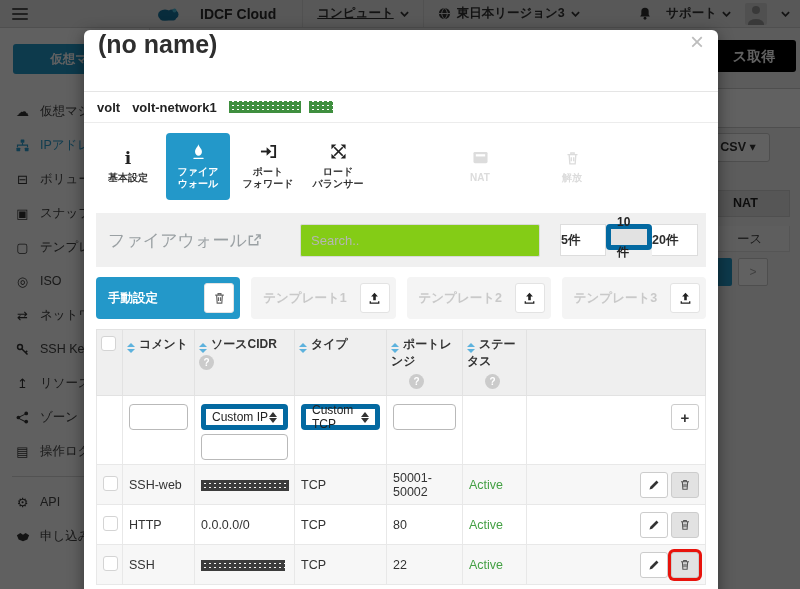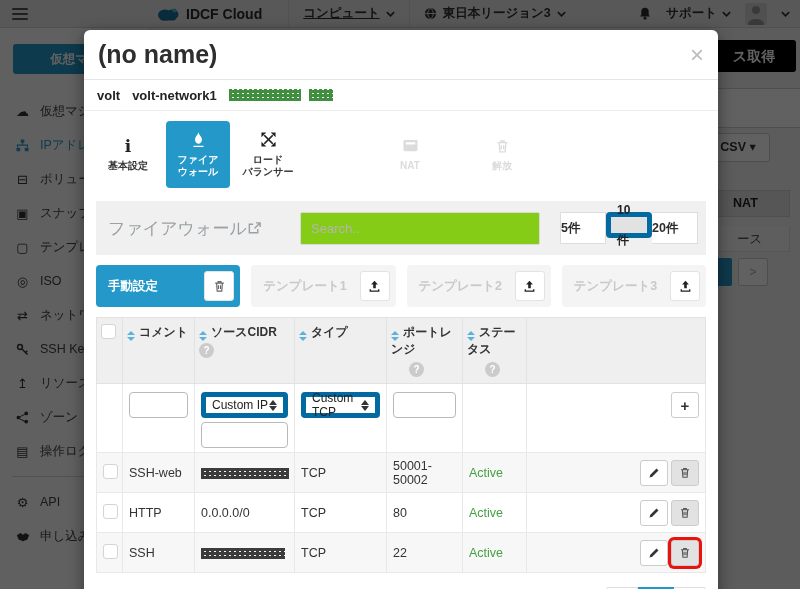--- a/index.html
+++ b/index.html
@@ -4,21 +4,21 @@
 <style>
   * { margin:0; padding:0; box-sizing:border-box; }
   html,body { width:800px; height:589px; overflow:hidden; }
   body { font-family:"Liberation Sans","DejaVu Sans",sans-serif; color:#333; background:#f2f2f2; position:relative; }
 
   
   .page { position:absolute; inset:0; background:#f2f2f2; }
   .navbar { position:absolute; top:0; left:0; right:0; height:28px; background:#e6e6e6; border-bottom:1px solid #d0d0d0; display:flex; align-items:center; font-size:12.5px; font-weight:bold; color:#333; }
   .hamburger { width:16px; margin:0 14px 0 12px; display:flex; flex-direction:column; gap:3px; }
   .hamburger i { display:block; height:2px; background:#555; border-radius:1px; }
-  .brand { display:flex; align-items:center; gap:6px; margin-left:114px; font-size:14px; font-weight:bold; color:#2b2b2b; }
+  .brand { display:flex; align-items:center; gap:20px; margin-left:114px; font-size:14px; font-weight:bold; color:#2b2b2b; }
   .nav-item { display:flex; align-items:center; gap:6px; padding:0 14px; height:100%; border-left:1px solid #d6d6d6; }
   .nav-item:first-of-type{ border-left:none; }
   .nav-right { margin-left:auto; display:flex; align-items:center; gap:14px; padding-right:10px; }
   .avatar { width:22px; height:22px; background:#d2d2d2; border-radius:2px; position:relative; overflow:hidden; }
   .avatar::before { content:""; position:absolute; top:3px; left:7px; width:8px; height:8px; border-radius:50%; background:#979797; }
   .avatar::after { content:""; position:absolute; bottom:-4px; left:3px; width:16px; height:10px; border-radius:50% 50% 0 0; background:#979797; }
 
   .sidebar { position:absolute; top:28px; left:0; bottom:0; width:150px; background:#fbfbfb; border-right:1px solid #ddd; }
   .create-btn { position:absolute; top:16px; left:13px; width:125px; height:30px; background:#2398c9; color:#fff; border:none; border-radius:3px; font-size:12.5px; font-weight:bold; text-align:center; line-height:30px; }
   .sb-list { position:absolute; top:66px; left:0; right:0; }
@@ -33,21 +33,21 @@
   .bgr-csv { position:absolute; top:133px; left:706px; width:64px; height:29px; background:#fff; border:1px solid #ccc; border-radius:3px; font-size:12.5px; font-weight:bold; color:#333; text-align:center; line-height:27px; }
   .bgr-nat { position:absolute; top:190px; left:660px; width:130px; height:27px; background:#e2e2e2; border:1px solid #d0d0d0; font-size:12.5px; font-weight:bold; color:#222; padding:5px 0 0 72px; }
   .bgr-src { position:absolute; top:226px; left:660px; width:130px; height:26px; background:#f7f7f7; border:1px solid #e0e0e0; border-top:none; font-size:12.5px; color:#444; padding:5px 0 0 76px; }
   .bgr-pg1 { position:absolute; top:258px; left:700px; width:32px; height:28px; background:#2398c9; border-radius:2px; }
   .bgr-pg2 { position:absolute; top:258px; left:738px; width:30px; height:28px; background:#fff; border:1px solid #ccc; border-radius:2px; color:#aaa; text-align:center; line-height:26px; font-size:12px; }
 
   .backdrop { position:absolute; inset:0; background:rgba(0,0,0,0.62); z-index:10; }
 
   
   .modal { position:absolute; z-index:20; left:84px; top:30px; width:634px; height:580px; background:#fff; border-radius:6px 6px 0 0; box-shadow:0 4px 16px rgba(0,0,0,.45); }
-  .m-head { height:50px; border-bottom:1px solid #e5e5e5; display:flex; align-items:center; padding:0 14px; }
+  .m-head { height:62px; border-bottom:1px solid #e5e5e5; display:flex; align-items:flex-start; padding:0 14px; }
   .m-title { font-size:25px; font-weight:bold; color:#2e2e2e; }
   .m-close { margin-left:auto; font-size:24px; color:#bdbdbd; line-height:1; cursor:pointer; font-weight:300; }
   .m-sub { height:31px; border-bottom:1px solid #ececec; display:flex; align-items:center; gap:12px; padding:0 13px; font-size:13px; font-weight:bold; color:#222; }
   .px { display:inline-block; vertical-align:middle;
         background:
           repeating-linear-gradient(0deg, currentColor 0 3px, transparent 3px 4px),
           repeating-linear-gradient(90deg, currentColor 0 3px, transparent 3px 5px); }
   .px-green { color:#3f8f3f; height:12px; }
   .px-dark  { color:#3c3c3c; height:11px; }
 
@@ -298,20 +298,33 @@
     <div class="tab t2 active">
       <span class="tab-ic">
         <svg width="15" height="18" viewBox="0 0 20 22" fill="#fff">
             <path d="M10 0.5c.6 4 4.6 5.6 4.6 10 0 3-2 5.4-4.6 5.4s-4.6-2.4-4.6-5.4C5.4 6.3 8.4 5 10 .5z"></path>
             <rect x="3" y="18.5" width="14" height="1.8" rx="0.9"></rect>
           </svg>
       </span>
       <span class="tab-lb">
           <span>ファイア</span>
           <span>ウォール</span>
+        </span>
+    </div>
+    <div class="tab t3">
+      <span class="tab-ic">
+        <svg width="17" height="17" viewBox="0 0 18 18">
+            <path d="M1 8h8v2H1z" fill="#222"></path>
+            <path d="M7 4.6L12 9l-5 4.4z" fill="#222"></path>
+            <path d="M11 2h6v14h-6v-2h4V4h-4z" fill="#222"></path>
+          </svg>
+      </span>
+      <span class="tab-lb">
+          <span>ポート</span>
+          <span>フォワード</span>
         </span>
     </div>
     <div class="tab t4">
       <span class="tab-ic">
         <svg width="17" height="17" viewBox="0 0 18 18" fill="#222" stroke="#222" stroke-width="1.8">
             <line x1="4.5" y1="4.5" x2="13.5" y2="13.5"></line>
             <line x1="13.5" y1="4.5" x2="4.5" y2="13.5"></line>
             <path d="M1.5 1.5h5.2L1.5 6.7z" stroke="none"></path>
             <path d="M16.5 1.5v5.2L11.3 1.5z" stroke="none"></path>
             <path d="M1.5 16.5v-5.2l5.2 5.2z" stroke="none"></path>

